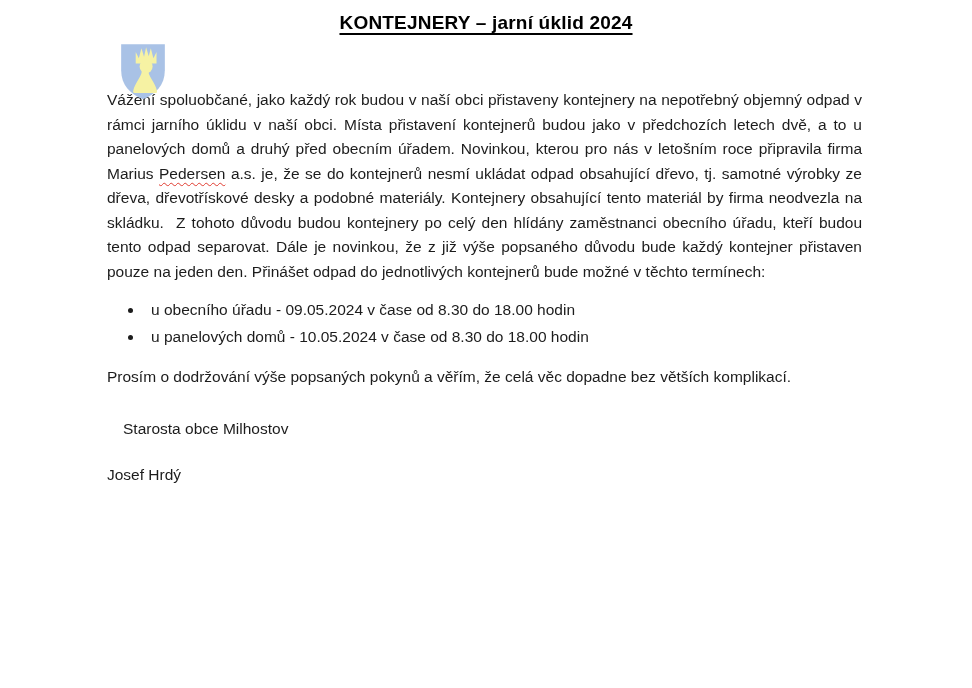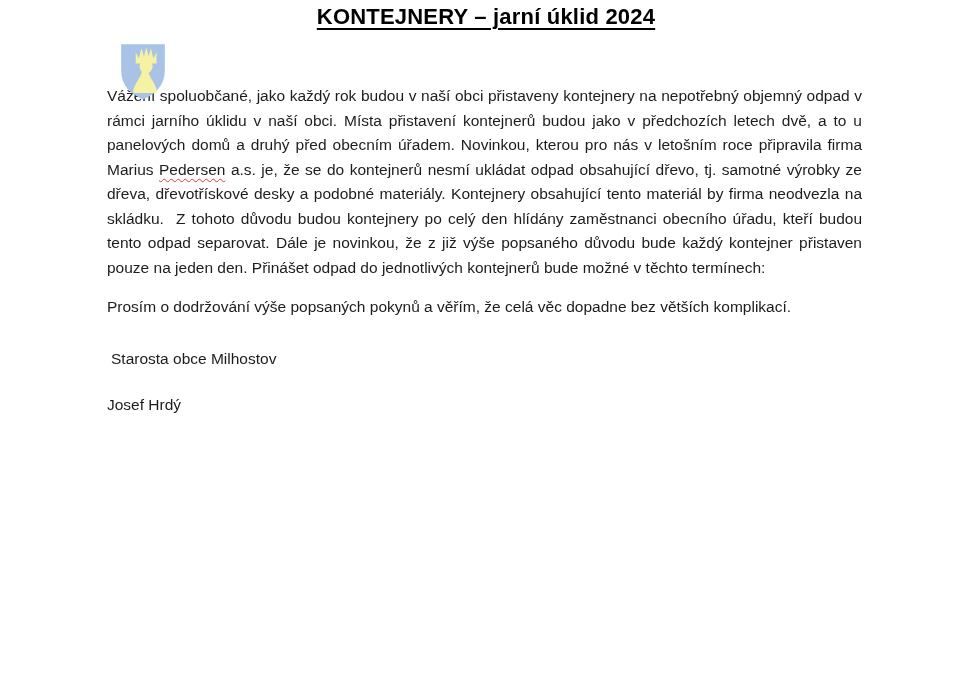--- a/index.html
+++ b/index.html
@@ -15,23 +15,23 @@
   }
   .logo {
     position: absolute;
     left: 117px;
     top: 42px;
     width: 52px;
     height: 60px;
   }
   .logo svg { width: 100%; height: 100%; display: block; }
   .title {
-    margin: 4px;
+    margin: 12px;
     text-align: center;
-    font-size: 22px;
+    font-size: 19px;
     font-weight: bold;
     color: #000000;
     letter-spacing: 0.2px;
   }
   .title .title-text {
     text-decoration: underline;
     text-decoration-thickness: 2px;
     text-underline-offset: 4px;
   }
   .content {
@@ -57,21 +57,21 @@
     list-style: disc;
   }
   ul.schedule li {
     line-height: 26.5px;
     padding-left: 7px;
   }
   .para-closing {
     margin: 14px 0 8px 0;
     line-height: 26px;
   }
-  .sig-role { margin: 27px 0 0 4px; }
+  .sig-role { margin: 27px 0 0 16px; }
   .sig-name { margin: 21px 0 0 0; }
 </style>
 </head>
 <body>
 
 <div class="page">
 
   <div class="logo">
     <svg viewBox="0 0 100 115" xmlns="http://www.w3.org/2000/svg">
       <path d="M8,4 H92 V54 C92,83 74,100 50,110 C26,100 8,83 8,54 Z" fill="#a9c2e6"></path>
@@ -80,20 +80,24 @@
       <path d="M48,55 C47,64 42,70 38,77 C34,84 31,91 31,96 Q31,98 34,98 L74,98 Q77,98 77,96 C77,91 74,84 70,77 C66,70 61,64 60,55 Z" fill="#f6f2a3"></path>
     </svg>
   </div>
 
   <h1 class="title"><span class="title-text">KONTEJNERY – jarní úklid 2024</span></h1>
 
   <div class="content">
 
     <p class="para-intro"><span>Vážení spoluobčané, jako každý rok budou v naší obci přistaveny kontejnery na nepotřebný objemný odpad v rámci jarního úklidu v naší obci. Místa přistavení kontejnerů budou jako v předchozích letech dvě, a to u panelových domů a druhý před obecním úřadem. Novinkou, kterou pro nás v letošním roce připravila firma Marius </span><span class="misspelled">Pedersen</span><span> a.s. je, že se do kontejnerů nesmí ukládat odpad obsahující dřevo, tj. samotné výrobky ze dřeva, dřevotřískové desky a podobné materiály. Kontejnery obsahující tento materiál by firma neodvezla na skládku.&nbsp; Z tohoto důvodu budou kontejnery po celý den hlídány zaměstnanci obecního úřadu, kteří budou tento odpad separovat. Dále je novinkou, že z již výše popsaného důvodu bude každý kontejner přistaven pouze na jeden den. Přinášet odpad do jednotlivých kontejnerů bude možné v těchto termínech:</span></p>
 
+    <ul class="schedule">
+      <li>u obecního úřadu - 09.05.2024 v čase od 8.30 do 18.00 hodin</li>
+      <li>u panelových domů - 10.05.2024 v čase od 8.30 do 18.00 hodin</li>
+    </ul>
 
     <p class="para-closing"><span>Prosím o dodržování výše popsaných pokynů a věřím, že celá věc dopadne bez větších komplikací.</span><br></p>
 
     <p class="sig-role">Starosta obce Milhostov</p>
     <p class="sig-name">Josef Hrdý</p>
 
   </div>
 </div>
 
 </body></html>

